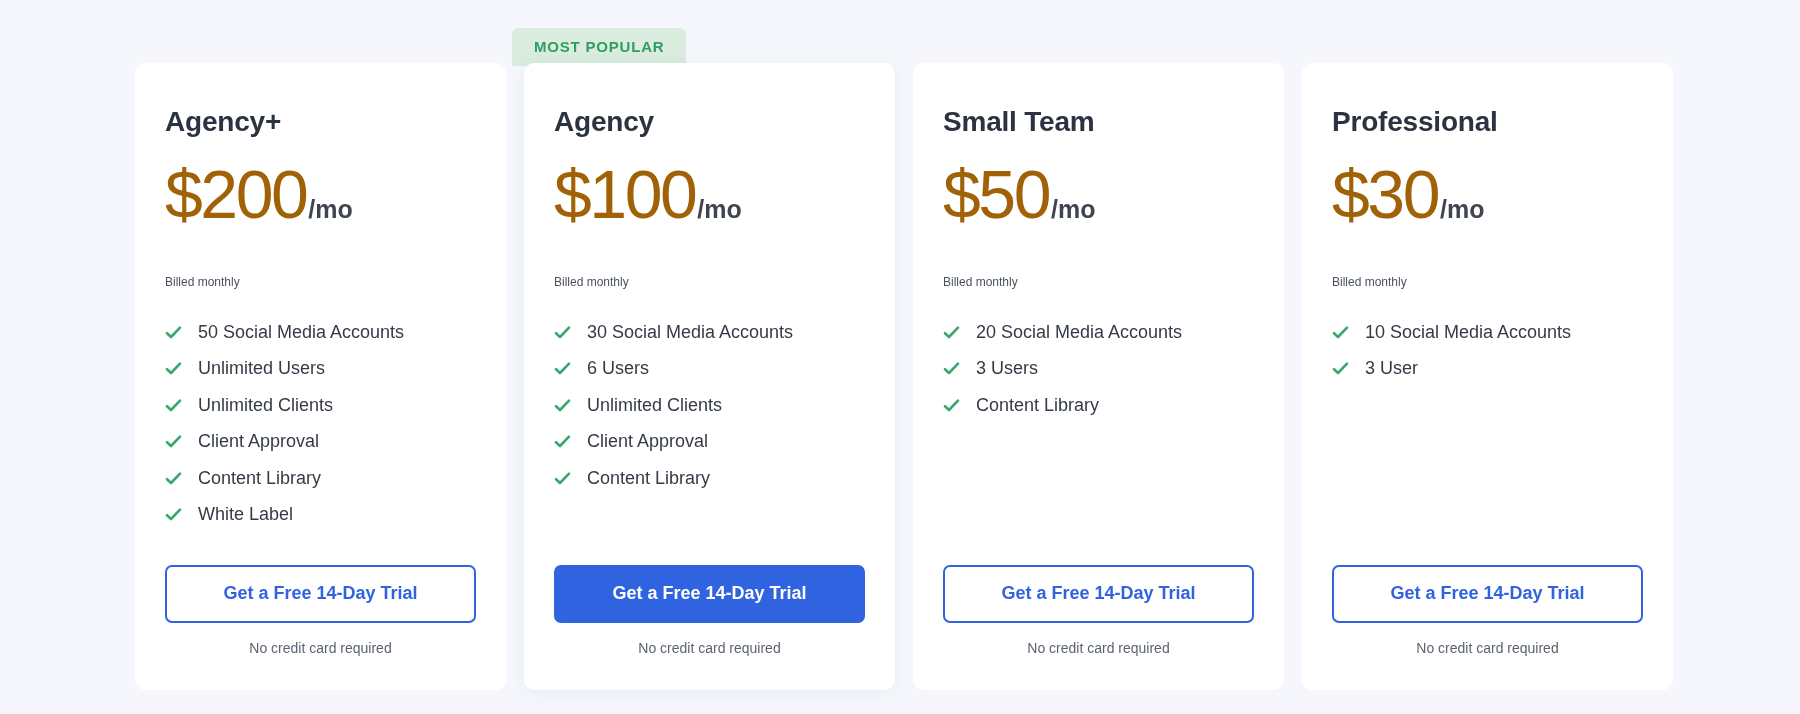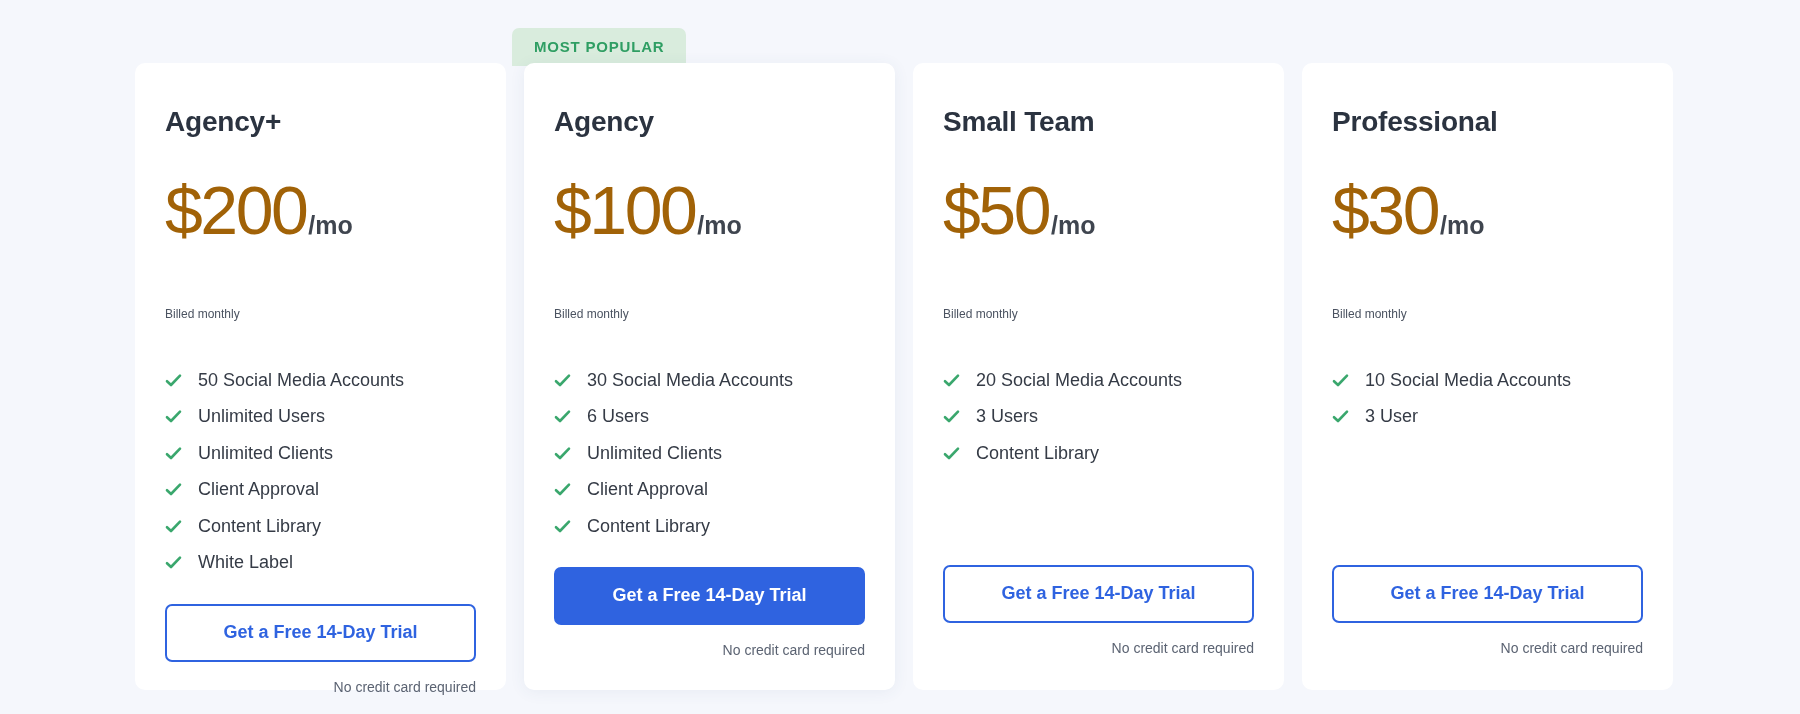--- a/index.html
+++ b/index.html
@@ -32,21 +32,20 @@
   .card {
     position: relative;
     width: 371px;
     height: 627px;
     background: #ffffff;
     border-radius: 10px;
     box-sizing: border-box;
     padding: 44px 30px 0 30px;
     display: flex;
     flex-direction: column;
-    gap: 16px;
   }
 
   .card.featured {
     box-shadow: 0 2px 16px rgba(60, 80, 130, 0.07);
     z-index: 2;
   }
 
   .badge {
     position: absolute;
     left: 512px;
@@ -157,21 +156,21 @@
     color: #2f63e0;
   }
 
   .cta-filled {
     background: #2f63e0;
     border: 2px solid #2f63e0;
     color: #ffffff;
   }
 
   .cta-note {
-    text-align: right;
+    text-align: center;
     font-size: 14px;
     color: #5b6372;
     margin-top: 17px;
   }
 </style>
 </head>
 <body>
 
 <div class="pricing-wrap">
 

